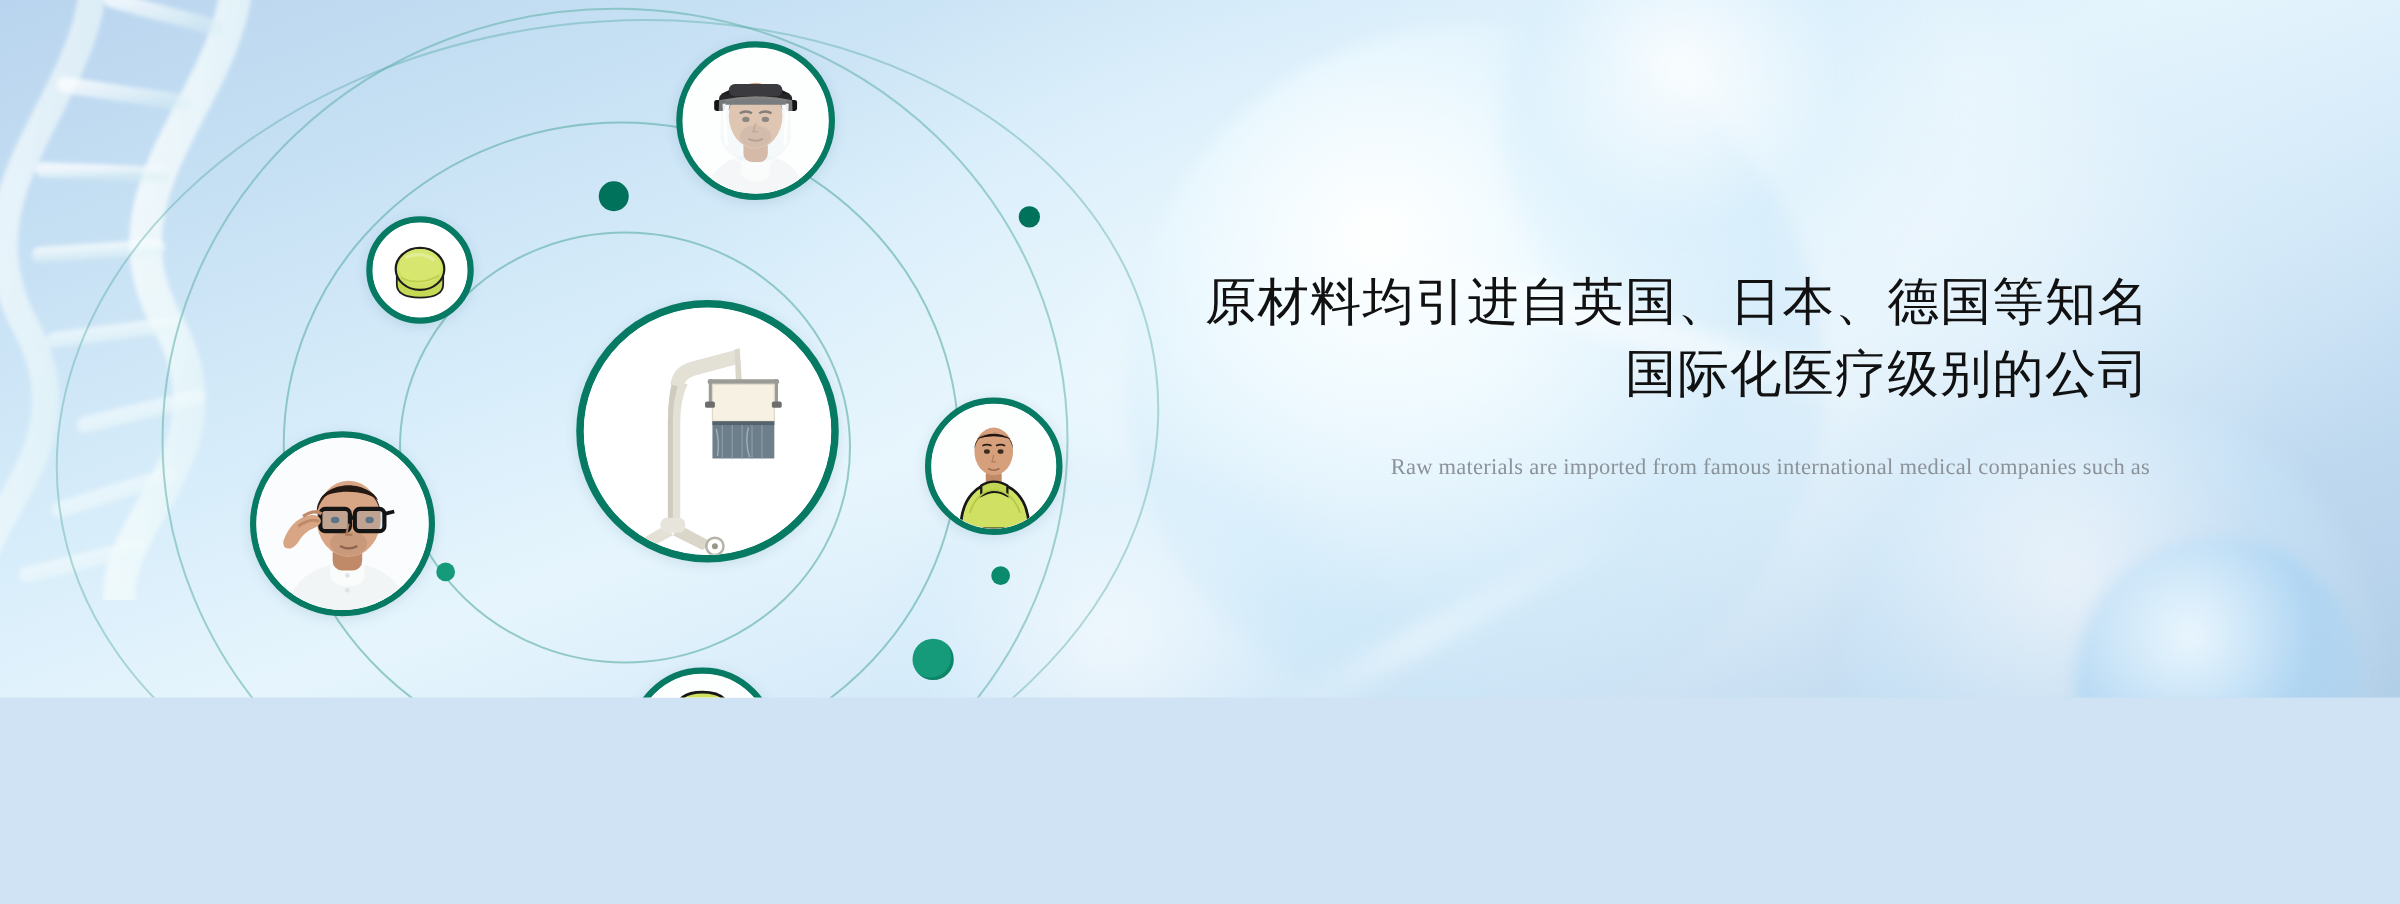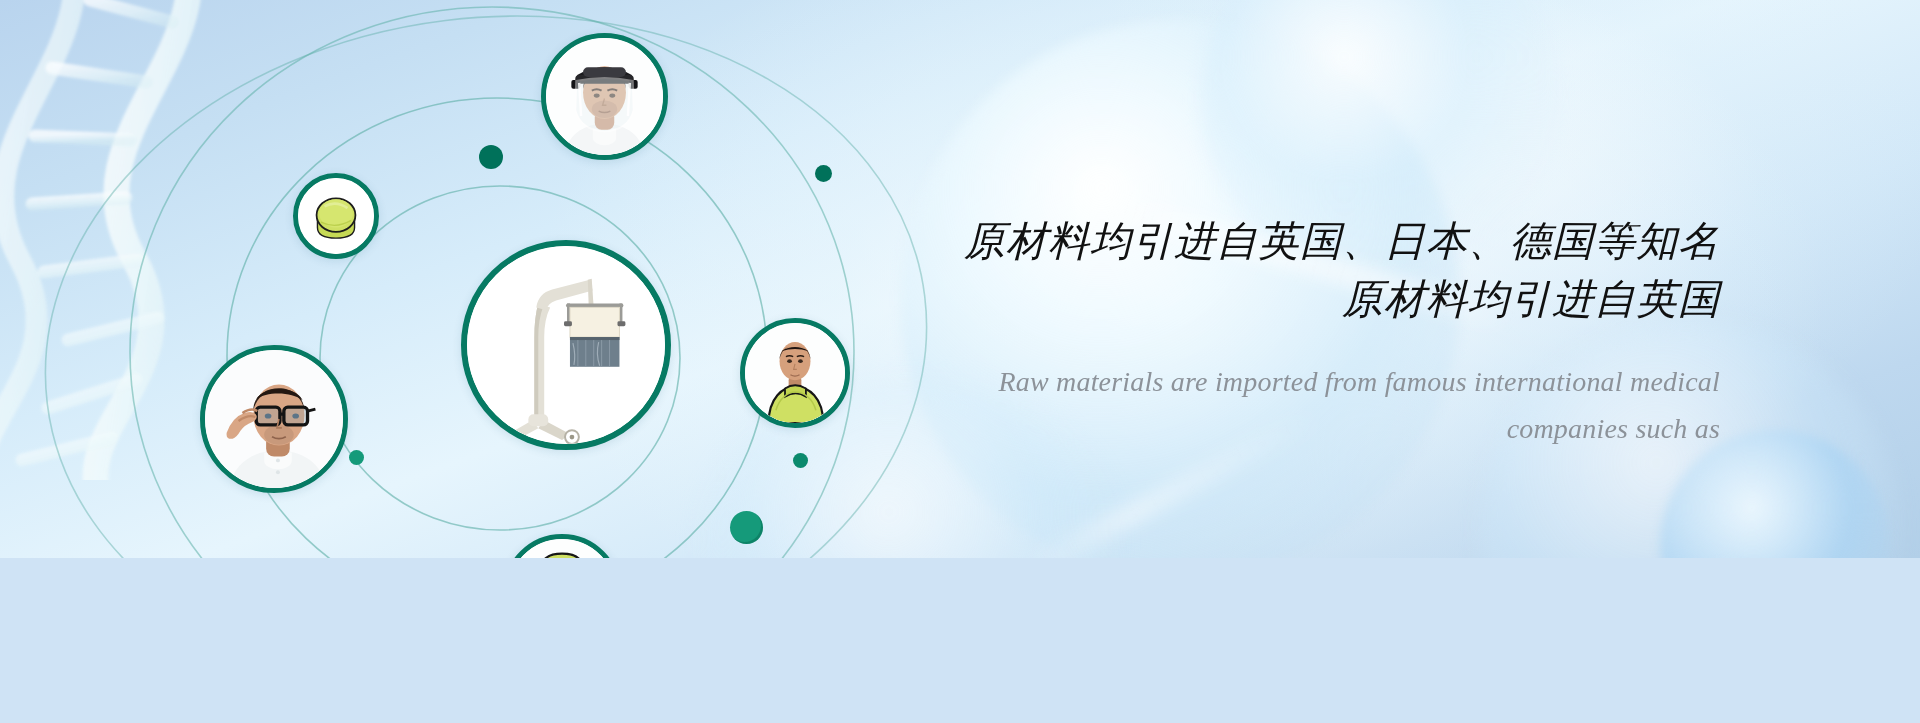--- a/index.html
+++ b/index.html
@@ -10,21 +10,20 @@
   }
 
   #banner {
     position:relative;
     width:1920px; height:558px;
     overflow:hidden;
     background:
       radial-gradient(ellipse 900px 560px at 1180px 300px, rgba(255,255,255,0.75) 0%, rgba(235,247,253,0.45) 38%, rgba(200,228,246,0.0) 72%),
       radial-gradient(ellipse 620px 420px at 1480px 180px, rgba(255,255,255,0.55) 0%, rgba(221,240,251,0.25) 45%, rgba(200,228,246,0) 75%),
       linear-gradient(160deg, #b9d4ee 0%, #c5dff3 16%, #d6ecfa 34%, #e6f5fd 50%, #d2e8f8 68%, #bed8ef 84%, #b2cfe8 100%);
-    font-style: italic;
   }
 
   
   .blob { position:absolute; border-radius:50%; pointer-events:none; }
 
   .blob-main {
     left:900px; top:20px; width:560px; height:560px;
     background:radial-gradient(circle at 36% 30%, rgba(255,255,255,0.95) 0%, rgba(238,250,255,0.7) 26%, rgba(194,228,248,0.45) 58%, rgba(178,214,240,0.12) 82%, rgba(178,214,240,0) 100%);
     filter:blur(6px);
   }
@@ -96,21 +95,21 @@
     line-height:1.42;
     letter-spacing:1px;
     font-weight:400;
   }
   .headline .l1 { display:block; }
   .headline .l2 { display:block; }
   .sub {
     margin-top:30px;
     color:#8c9299;
     font-family:"Liberation Serif", serif;
-    font-size:28px;
+    font-size:18px;
     line-height:1.68;
     letter-spacing:.2px;
   }
   .sub .s1 { display:block; }
   .sub .s2 { display:block; }
 </style>
 </head>
 <body>
 
 <div id="banner">
@@ -345,20 +344,20 @@
 
         <path d="M40 74 q19 -8 38 0" stroke="#b4c949" stroke-width="1.6" fill="none"></path>
         <path d="M30 104 q29 -12 58 0" stroke="#b4c949" stroke-width="1.6" fill="none"></path>
       </svg>
     </div>
   </div>
 
   <div class="copy">
     <div class="headline">
       <span class="l1">原材料均引进自英国、日本、德国等知名</span>
-      <span class="l2">原材料均引进自英国</span>
+      <span class="l2">国际化医疗级别的公司</span>
     </div>
     <div class="sub">
       <span class="s1">Raw materials are imported from famous international medical companies such as</span>
     </div>
   </div>
 
 </div>
 
 </body></html>

